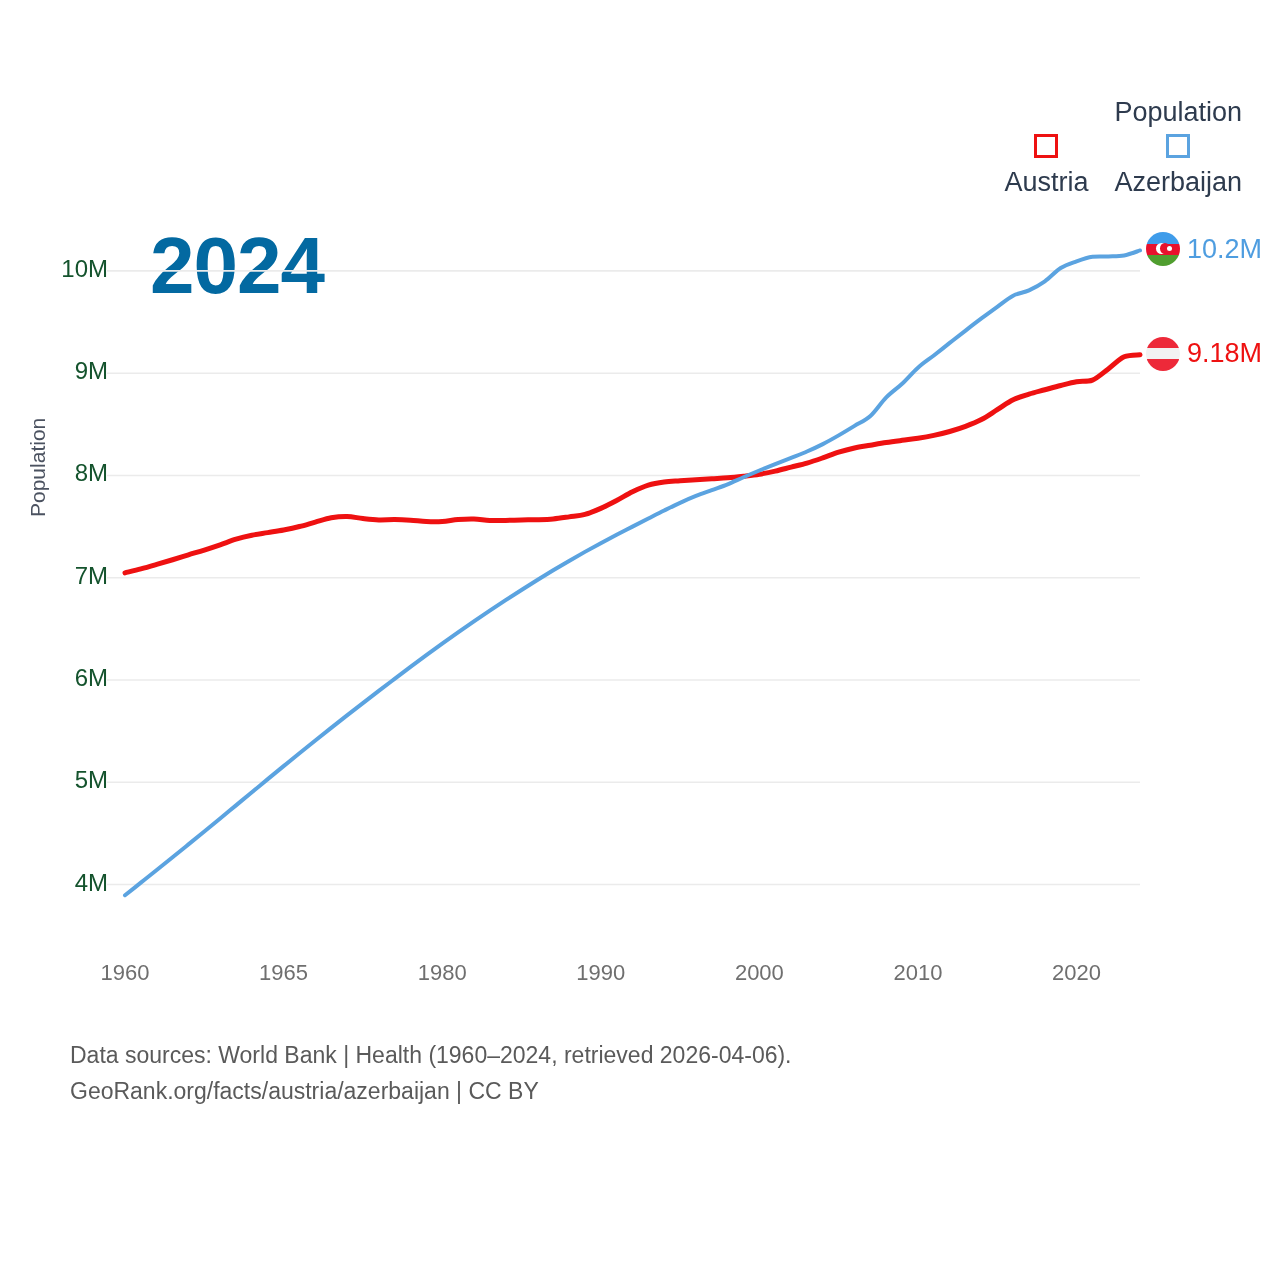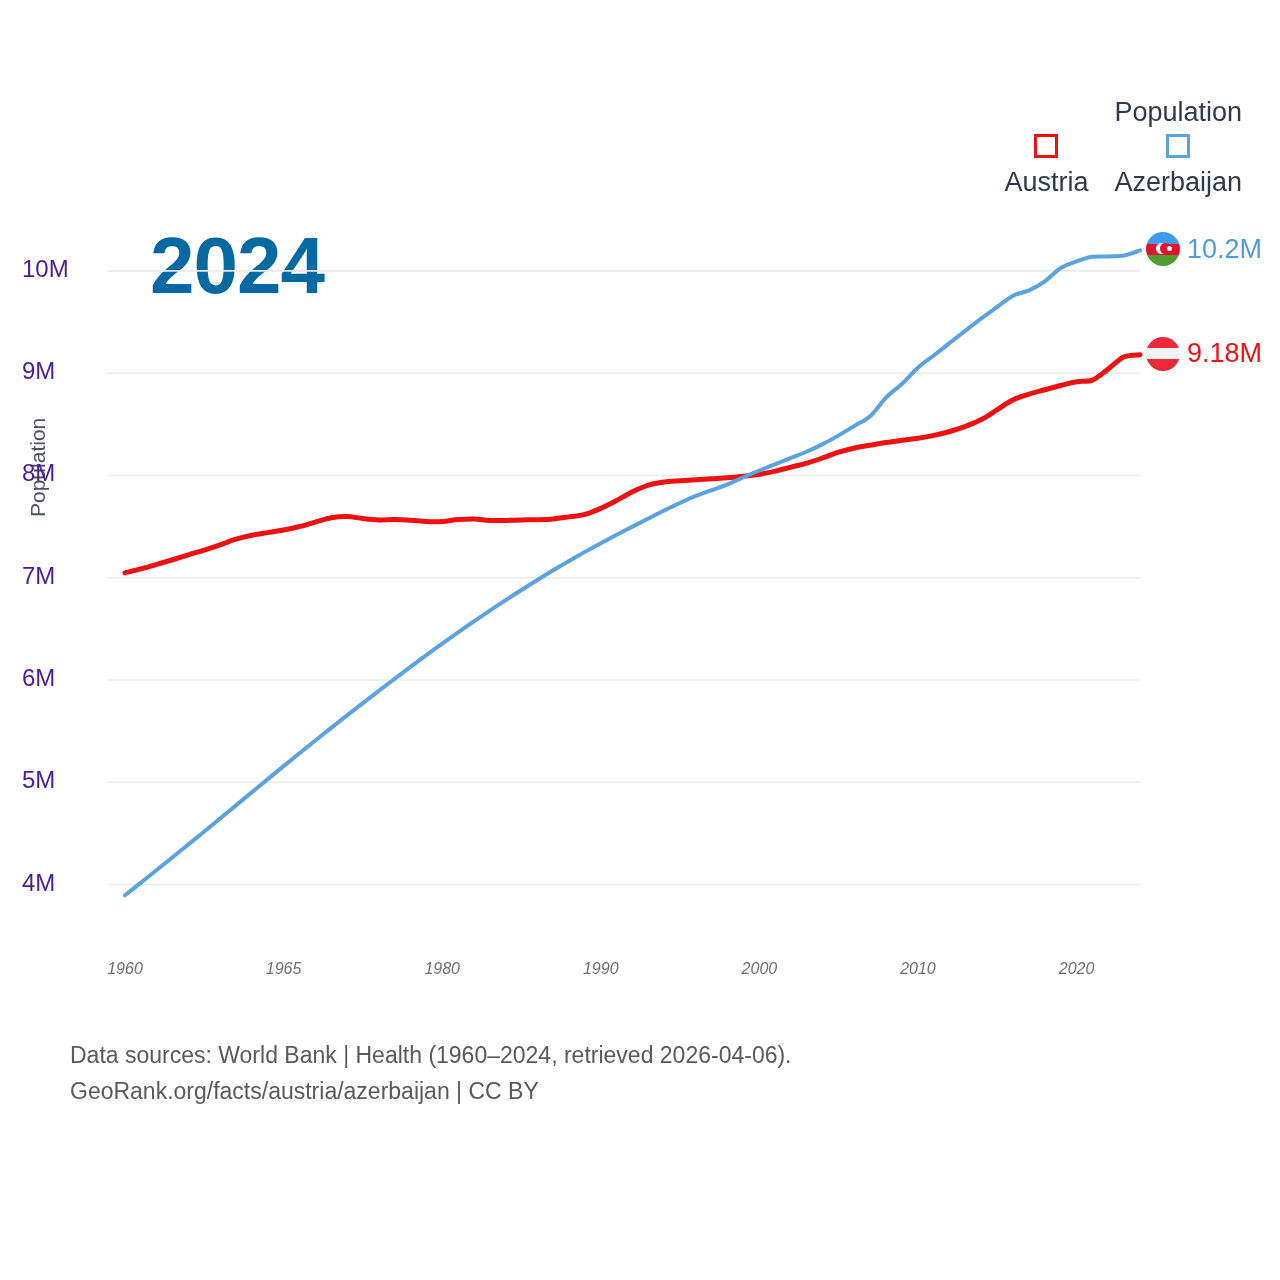--- a/index.html
+++ b/index.html
@@ -38,26 +38,26 @@
   .chart-area{position:absolute;left:0;top:0;width:1280px;height:1010px;}
   svg.plot{position:absolute;left:0;top:0;}
 
   .y-axis-title{
     position:absolute;left:26px;top:517px;
     font-size:21px;color:#4b5260;
     transform:rotate(-90deg);transform-origin:left top;
     white-space:nowrap;
   }
   .ytick{
-    position:absolute;right:0;width:86px;text-align:left;
-    font-size:24px;color:#4c1d95;
+    position:absolute;right:0;width:86px;text-align:right;
+    font-size:24px;color:#14532d;
   }
   .xtick{
     position:absolute;text-align:center;width:110px;
-    font-size:16px;color:#6f6f6f;font-style:italic;
+    font-size:22px;color:#6f6f6f;
   }
 
   
   .endlabel{position:absolute;display:flex;align-items:center;gap:7px;}
   .flag{width:34px;height:34px;border-radius:50%;overflow:hidden;position:relative;flex:none;}
   .flag-at span{display:block;width:100%;height:33.34%;}
   .flag-at .b1{background:#ed2939;}
   .flag-at .b2{background:#f2f2f2;}
   .flag-at .b3{background:#ed2939;}
   .flag-az span.band{display:block;width:100%;height:33.34%;}

